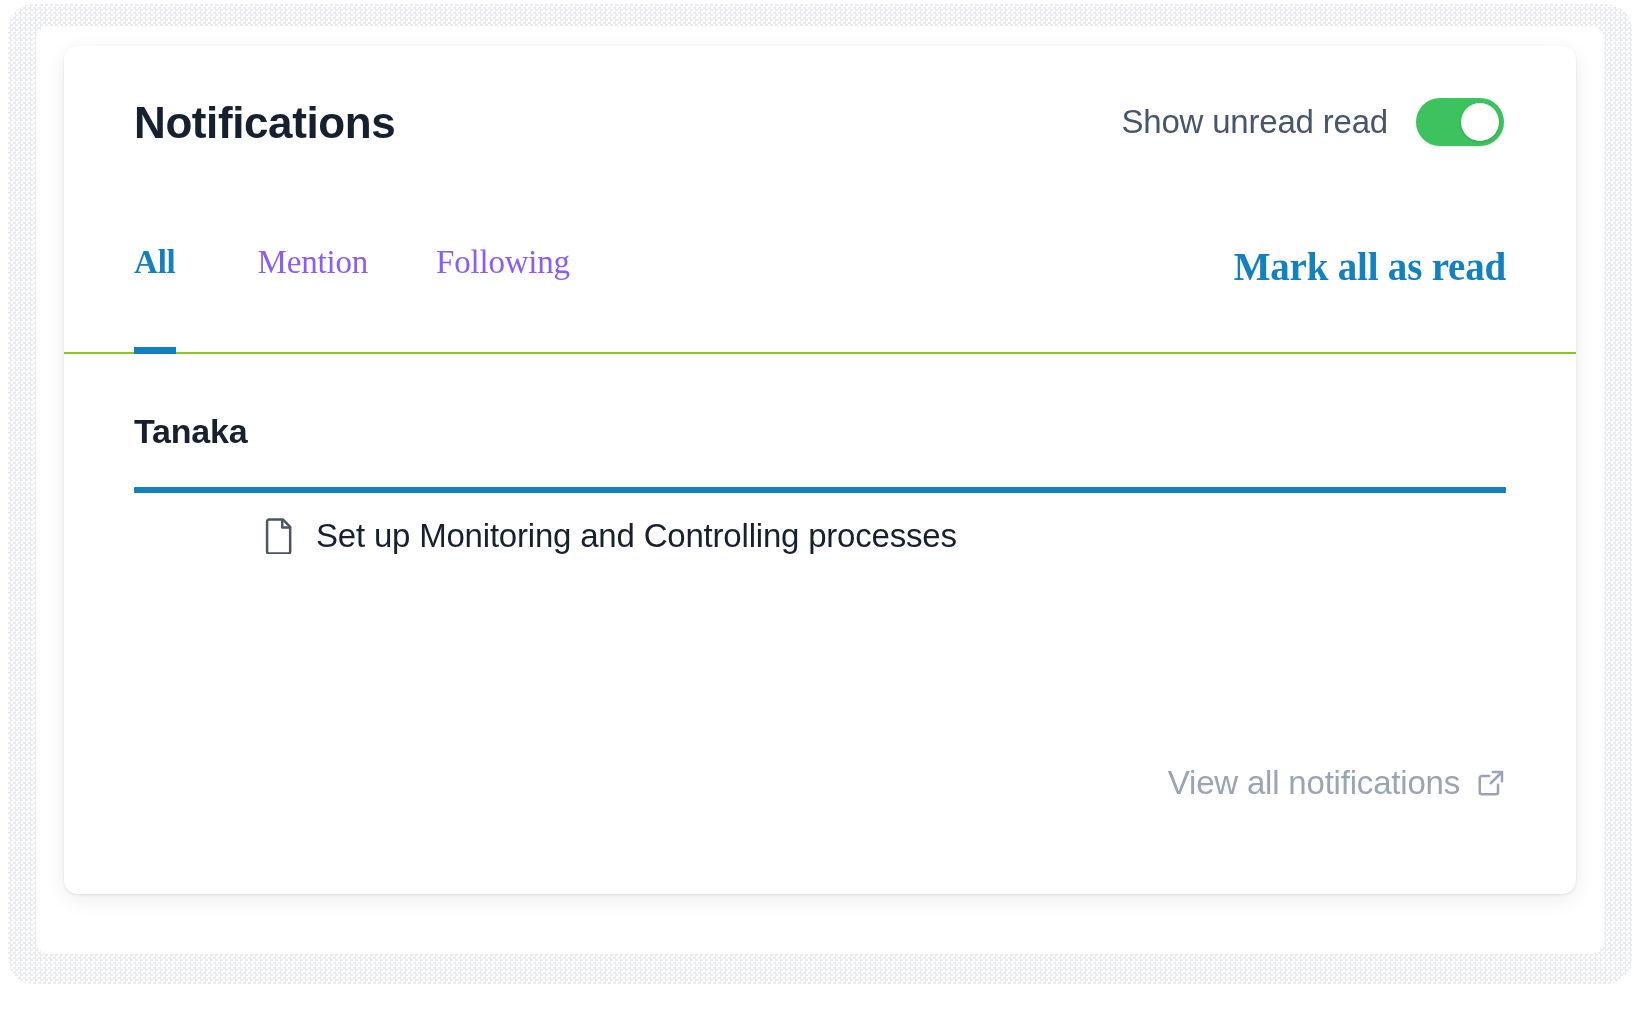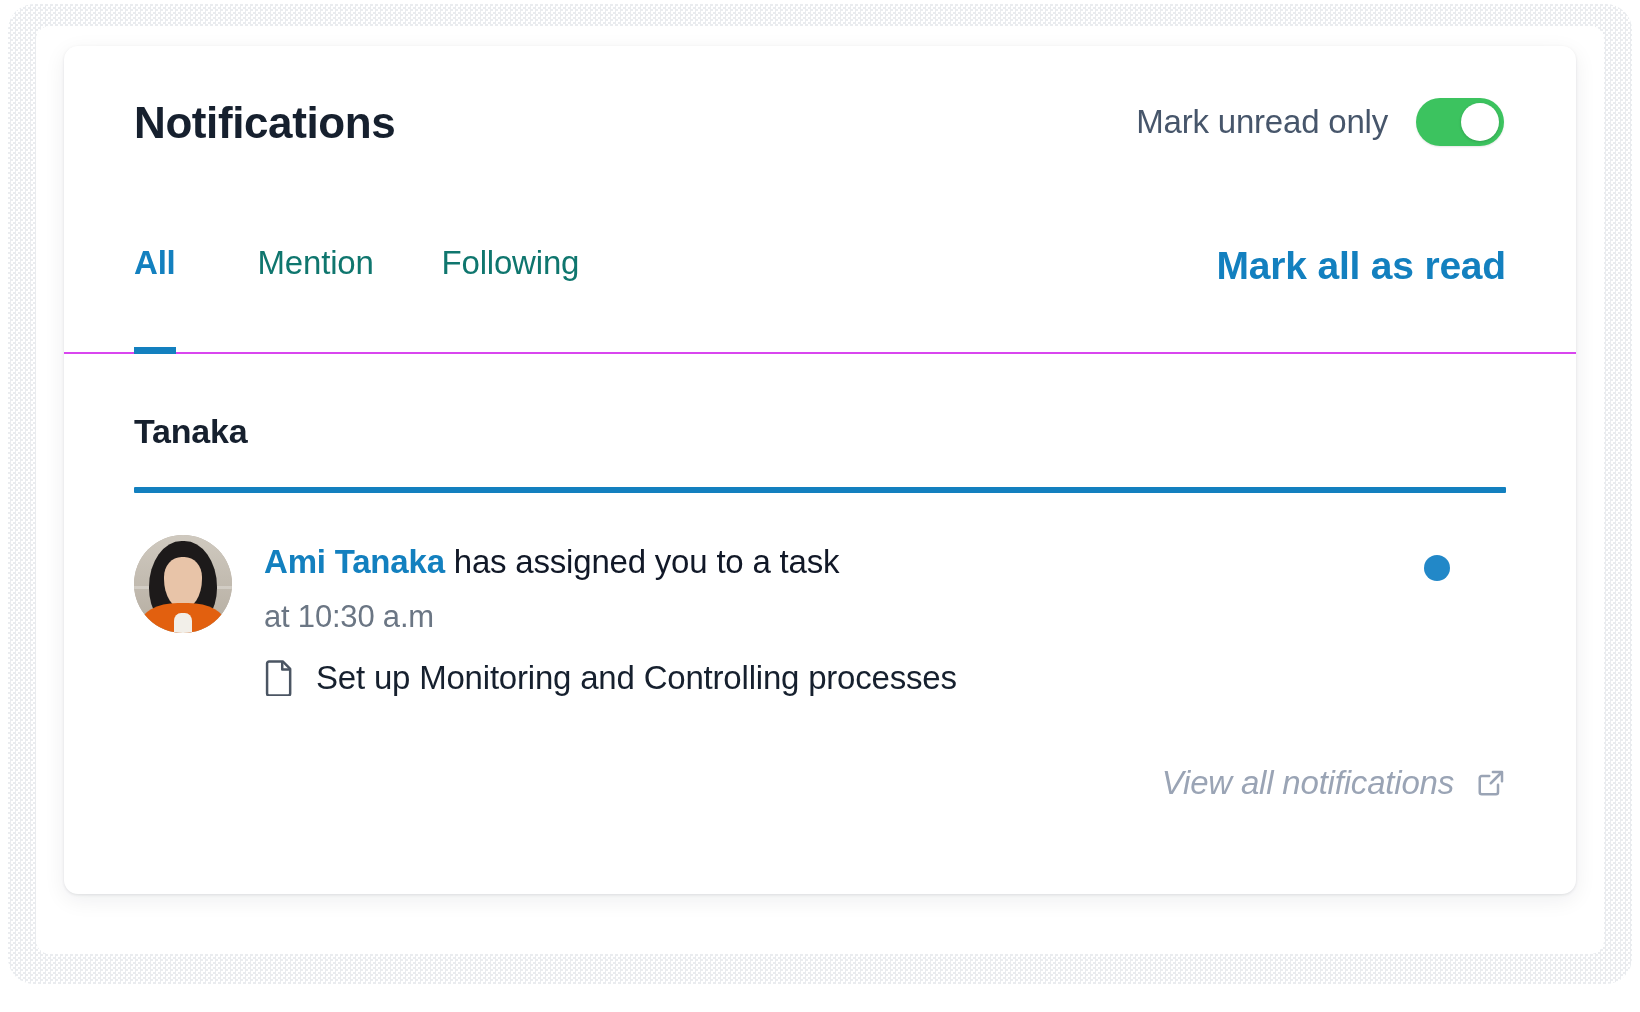--- a/index.html
+++ b/index.html
@@ -103,35 +103,36 @@
     right: 5px;
     box-shadow: 0 1px 3px rgba(0,0,0,0.18);
   }
 
   
   .tabbar {
     position: absolute;
     left: 0; right: 0;
     top: 186px;
     height: 122px;
-    border-bottom: 2px solid #d946ef;
+    border-bottom: 2px solid #84cc16;
     box-sizing: border-box;
     padding: 0 70px;
     display: flex;
     align-items: flex-start;
     justify-content: space-between;
+    font-family: Liberation Serif, serif;
   }
   .tabs {
     display: flex;
     align-items: flex-start;
     gap: 0;
   }
   .tab {
     font-size: 33px;
-    color: #0f766e;
+    color: #8b5cf6;
     padding: 12px 34px 0 34px;
     height: 120px;
     box-sizing: border-box;
     cursor: pointer;
     letter-spacing: -0.2px;
     position: relative;
   }
   .tab:first-child { padding-left: 0; padding-right: 48px; }
   .tab.active {
     color: #1380bf;
@@ -282,23 +283,22 @@
   }
   .doc-icon svg { display: block; }
 
   
   .card-footer {
     position: absolute;
     right: 70px;
     bottom: 92px;
     display: flex;
     align-items: center;
-    gap: 22px;
+    gap: 16px;
     cursor: pointer;
-    font-style: italic;
   }
   .view-all-label {
     font-size: 33px;
     color: #9aa4b5;
     letter-spacing: -0.2px;
   }
   .ext-icon svg { display: block; }
 </style>
 </head>
 <body>
@@ -306,21 +306,21 @@
 <div id="root">
 
   <div class="frame-noise"></div>
 
   <div class="card">
 
     <div class="card-header">
       <div class="page-title">Notifications</div>
 
       <div class="header-right">
-        <div class="unread-label">Mark unread only</div>
+        <div class="unread-label">Show unread read</div>
         <div class="toggle">
           <div class="knob"></div>
         </div>
       </div>
     </div>
 
     <div class="tabbar">
       <div class="tabs">
         <div class="tab active">
           <span>All</span>
@@ -332,39 +332,20 @@
           <span>Following</span>
         </div>
       </div>
       <div class="mark-read">Mark all as read</div>
     </div>
 
     <div class="card-body">
       <div class="group-title">Tanaka</div>
       <div class="group-rule"></div>
 
-      <div class="notif-row">
-        <div class="avatar">
-          <div class="av-bg"></div>
-          <div class="av-panelline"></div>
-          <div class="av-hair"></div>
-          <div class="av-face"></div>
-          <div class="av-jacket"></div>
-          <div class="av-collar"></div>
-        </div>
-
-        <div class="notif-text">
-          <div class="notif-line1">
-            <span class="actor">Ami Tanaka</span><span> has assigned you to a task</span>
-          </div>
-          <div class="notif-time">at 10:30 a.m</div>
-        </div>
-
-        <div class="unread-dot"></div>
-      </div>
 
       <div class="task-line">
         <span class="doc-icon">
           <svg width="30" height="36" viewBox="0 0 24 29" fill="none">
             <path d="M4 1.2 h11 L21 7.2 V27 a1.6 1.6 0 0 1 -1.6 1.6 H4 A1.6 1.6 0 0 1 2.4 27 V2.8 A1.6 1.6 0 0 1 4 1.2 Z" stroke="#4b5563" stroke-width="2" stroke-linejoin="round"></path>
             <path d="M14.6 1.6 V7.6 H20.6" stroke="#4b5563" stroke-width="2" stroke-linejoin="round"></path>
           </svg>
         </span>
         <span class="task-label">Set up Monitoring and Controlling processes</span>
       </div>

